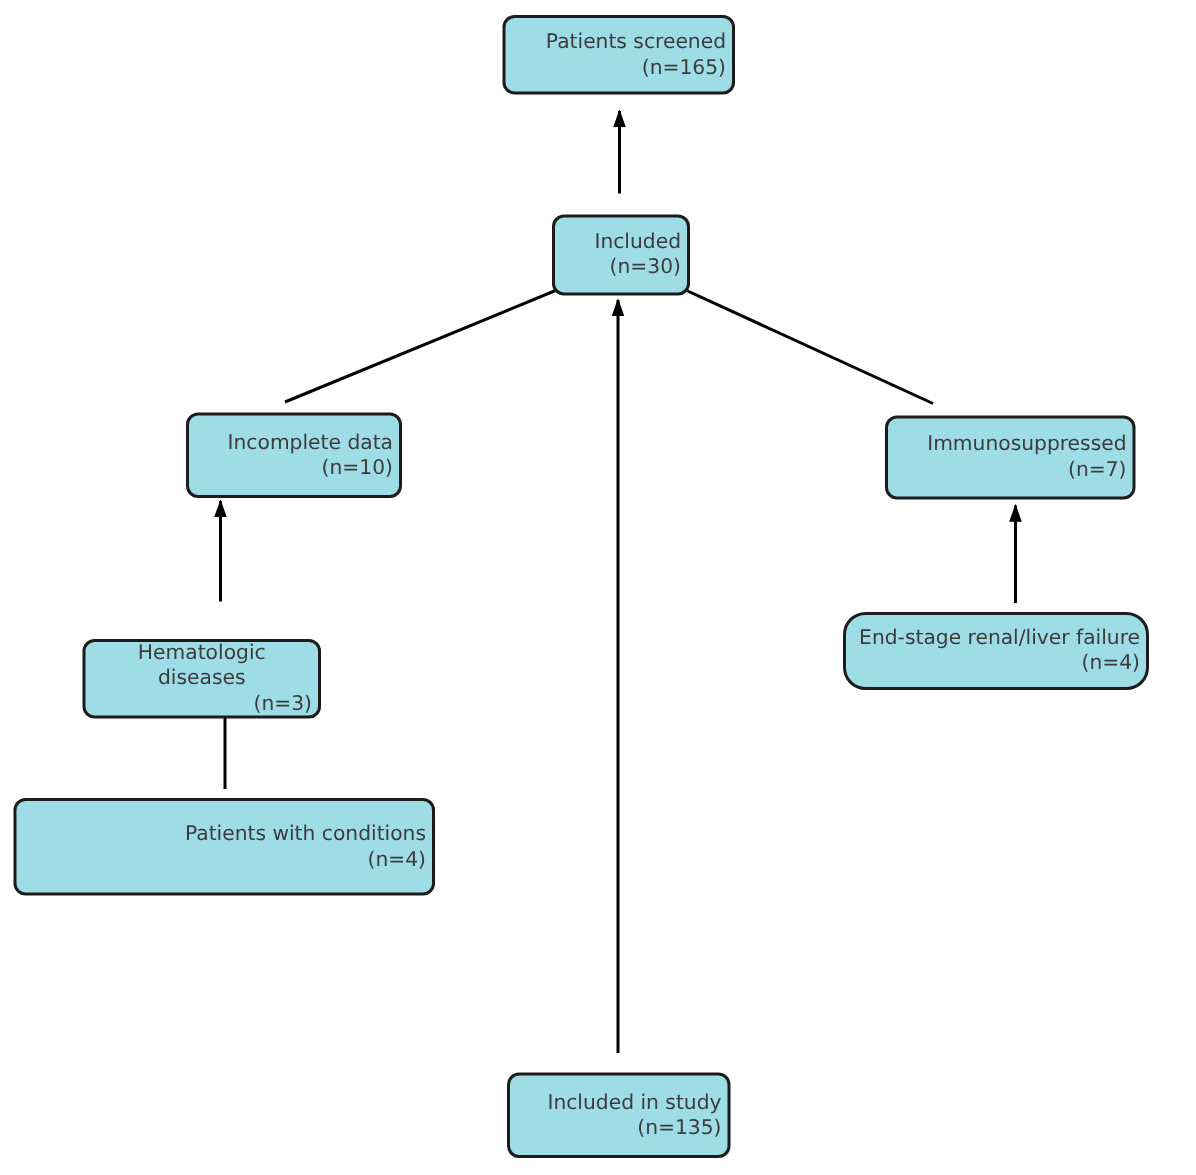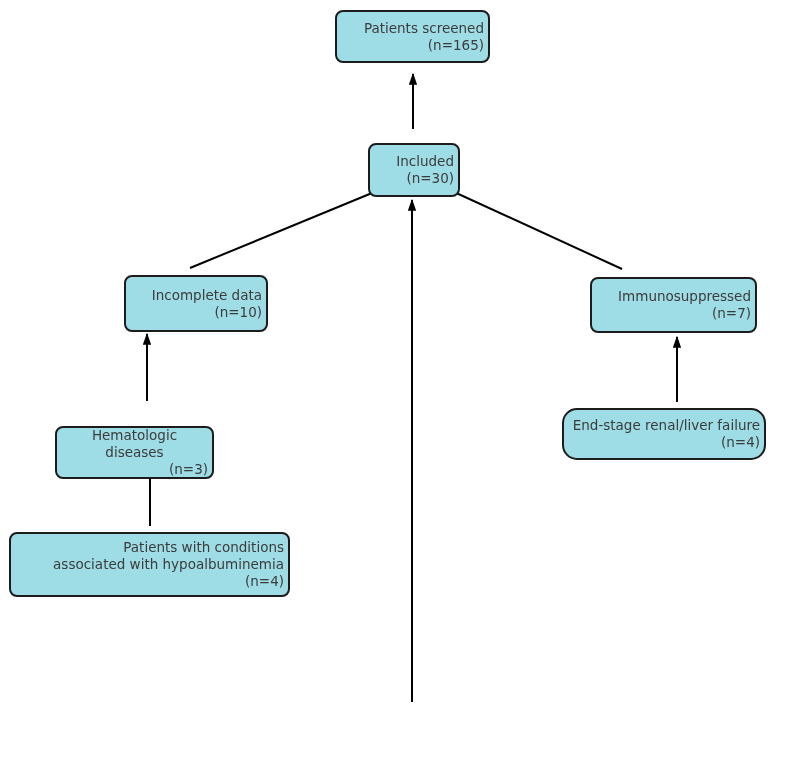--- a/index.html
+++ b/index.html
@@ -96,18 +96,21 @@
     <div>(n=3)</div>
   </div>
 
   <div class="box box-end-stage">
     <div>End-stage renal/liver failure</div>
     <div>(n=4)</div>
   </div>
 
   <div class="box box-hypoalbuminemia">
     <div>Patients with conditions</div>
-    <div>associated with hypoalbuminemia</div>
     <div>(n=4)</div>
   </div>
 
+  <div class="box box-included">
+    <div>Included in study</div>
+    <div>(n=135)</div>
+  </div>
 
 </div>
 
 </body></html>

